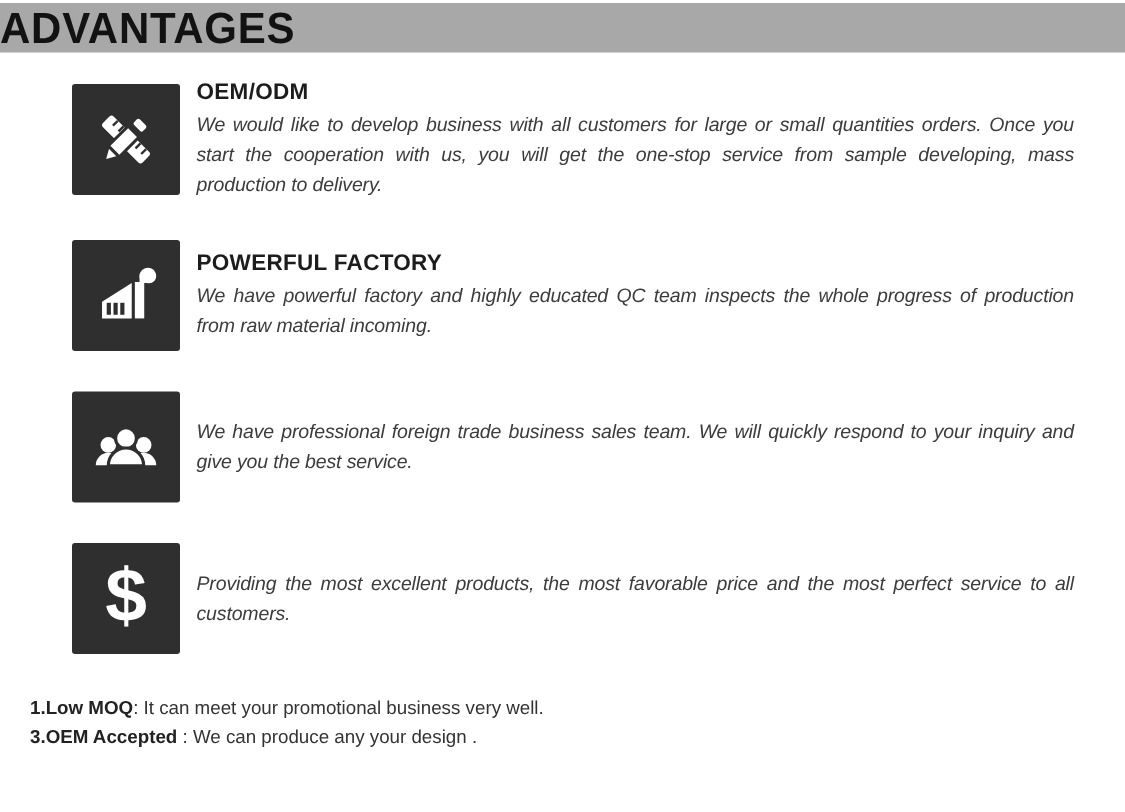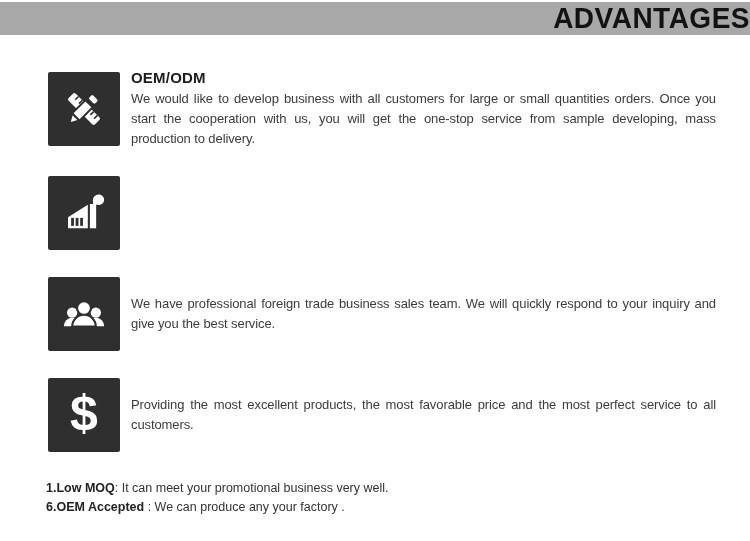--- a/index.html
+++ b/index.html
@@ -7,51 +7,51 @@
     --title_text:#1c1c1c; --body_text:#3c3c3c; --list_text:#333333;
   }
   *{box-sizing:border-box;}
   html,body{margin:0;padding:0;}
   body{
     width:750px;height:541px;background:#ffffff;overflow:hidden;
     font-family:"Liberation Sans",sans-serif;
   }
   .banner{
     margin-top:2px;height:33px;background:var(--header_bar);
-    display:flex;align-items:center;justify-content:flex-end;
+    display:flex;align-items:center;justify-content:flex-start;
   }
   .banner h1{
     margin:0;font-size:28px;font-weight:bold;color:var(--header_text);
     letter-spacing:0.5px;transform:scaleY(1.04);
   }
-  .sections{padding-top:34px;}
+  .sections{padding-top:18px;}
   .adv{
     display:flex;align-items:center;margin:0 0 27px 48px;min-height:74px;
   }
   .icon-box{
     flex:0 0 auto;width:72px;height:74px;background:var(--icon_bg);
     border-radius:2px;display:flex;align-items:center;justify-content:center;
     margin-right:11px;
   }
   .icon-box svg{display:block;}
   .dollar{
     color:var(--icon_fg);font-size:50px;font-weight:bold;line-height:1;
     padding-bottom:4px;
   }
   .txt{width:585px;}
   .adv-title{
     font-size:15px;font-weight:bold;color:var(--title_text);
     margin:0 0 3px 0;letter-spacing:0.2px;
   }
   .adv-body{
     margin:0;font-size:13px;line-height:20px;color:var(--body_text);
-    text-align:justify;letter-spacing:-0.1px;
+    text-align:justify;letter-spacing:-0.1px;font-style:italic;
   }
   .adv-list{
-    list-style:none;margin:12px 0 0 46px;padding:0;
+    list-style:none;margin:12px 0 0 20px;padding:0;
   }
   .adv-list li{
     font-size:12.5px;line-height:19px;color:var(--list_text);
   }
   .lbl{font-weight:bold;color:#222222;}
 </style>
 </head>
 <body>
 
 <div class="page">
@@ -87,20 +87,22 @@
         <svg width="50" height="50" viewBox="0 0 72 72" aria-hidden="true">
           <path d="M49 20 c-2 -9 9 -14 14 -8 c5 6 0 14 -7 12 l-7 0 z" fill="#ffffff"></path>
           <rect x="44.5" y="23" width="9" height="35" fill="#ffffff"></rect>
           <polygon points="13,58 13,42 41.5,24 41.5,58" fill="#ffffff"></polygon>
           <rect x="17.5" y="43" width="4" height="11.5" fill="#2f2f2f"></rect>
           <rect x="24" y="43" width="4" height="11.5" fill="#2f2f2f"></rect>
           <rect x="30.5" y="43" width="4" height="11.5" fill="#2f2f2f"></rect>
         </svg>
       </div>
       <div class="txt">
+        <div class="adv-title">POWERFUL FACTORY</div>
+        <p class="adv-body">We have powerful factory and highly educated QC team inspects the whole progress of production from raw material incoming.</p>
       </div>
     </section>
 
     <section class="adv">
       <div class="icon-box">
         <svg width="50" height="50" viewBox="0 0 72 72" aria-hidden="true">
           <circle cx="19" cy="34" r="7.5" fill="#ffffff"></circle>
           <path d="M7 53.5 a12 12 0 0 1 24 0 z" fill="#ffffff"></path>
           <circle cx="53" cy="34" r="7.5" fill="#ffffff"></circle>
           <path d="M41 53.5 a12 12 0 0 1 24 0 z" fill="#ffffff"></path>
@@ -119,17 +121,17 @@
       </div>
       <div class="txt">
         <p class="adv-body">Providing the most excellent products, the most favorable price and the most perfect service to all customers.</p>
       </div>
     </section>
 
   </main>
 
   <ul class="adv-list">
     <li><span class="lbl">1.Low MOQ</span><span>: It can meet your promotional business very well.</span></li>
-    <li><span class="lbl">6.OEM Accepted</span><span> : We can produce any your factory .</span></li>
+    <li><span class="lbl">3.OEM Accepted</span><span> : We can produce any your design .</span></li>
     <li></li>
   </ul>
 
 </div>
 
 </body></html>

